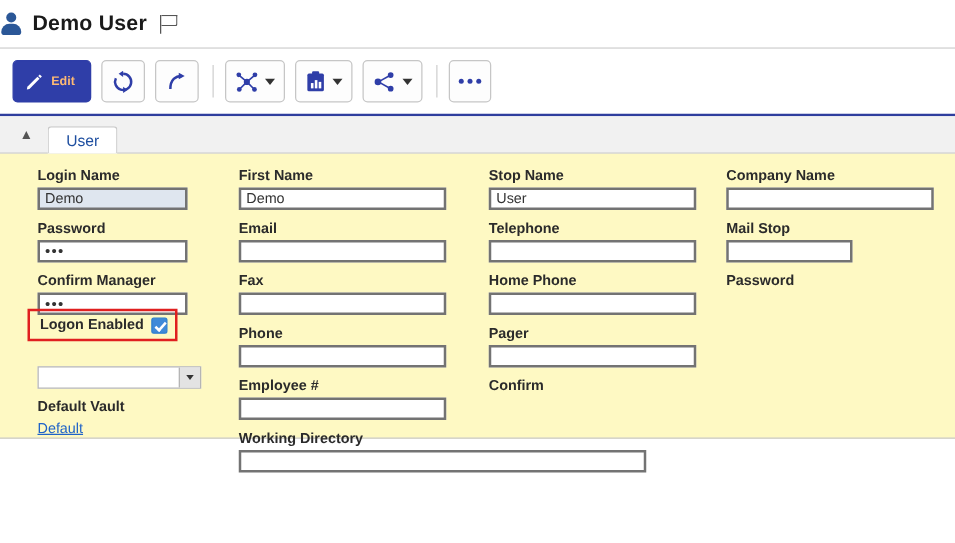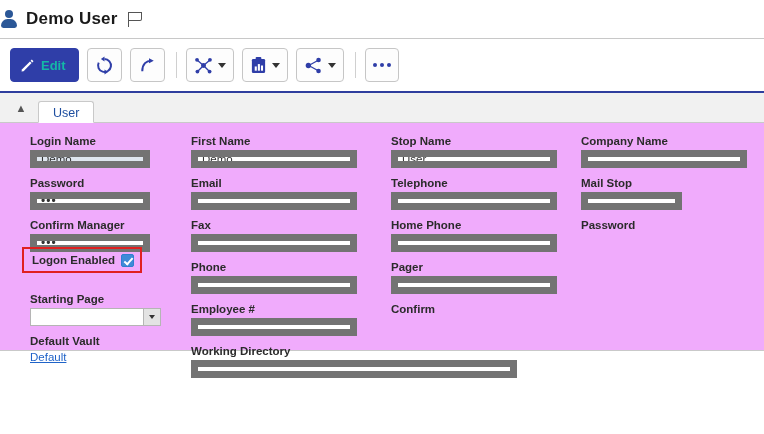--- a/index.html
+++ b/index.html
@@ -100,24 +100,24 @@
     align-items: center;
     justify-content: center;
     margin-right: 8px;
     box-sizing: border-box;
     padding: 0 7px;
     cursor: default;
   }
   .tbtn.primary {
     background: #2f3ea8;
     border-color: #2f3ea8;
-    color: #14b8a6;
+    color: #fdba74;
     padding: 0 12px 0 9px;
     font-weight: bold;
-    font-size: 13px;
+    font-size: 10px;
   }
   .tbtn.primary .lbl { margin-left: 6px; }
   .sep {
     width: 1px;
     height: 26px;
     background: #d0d0d0;
     margin: 0 9px 0 3px;
   }
   .caret {
     margin-left: 5px;
@@ -170,21 +170,21 @@
     margin-left: 6px;
     box-sizing: border-box;
     position: relative;
     top: 1px;
   }
 
   
   .panel {
     position: relative;
     height: 228px;
-    background: #f0abfc;
+    background: #fef9c3;
     border-bottom: 1px solid #c9c9c9;
     box-sizing: border-box;
   }
   .form {
     position: relative;
     padding: 12px 0 0 0;
   }
   .col {
     position: absolute;
     top: 12px;
@@ -194,21 +194,21 @@
     display: block;
     font-size: 11.5px;
     font-weight: bold;
     color: #2b2b2b;
     margin-bottom: 3px;
     white-space: nowrap;
   }
   .finput {
     display: block;
     height: 18px;
-    border: 7px solid #737373;
+    border: 2px solid #737373;
     background: #ffffff;
     box-sizing: border-box;
     font-family: "Liberation Sans", sans-serif;
     font-size: 11.5px;
     color: #333;
     padding: 1px 4px;
     line-height: 16px;
     border-radius: 0;
   }
   .finput.readonly {
@@ -400,21 +400,20 @@
         <input class="finput w120 pw" value="•••" style="">
       </div>
       <div class="field">
         <span class="flabel">Confirm Manager</span>
         <input class="finput w120 pw" value="•••" style="">
       </div>
 
       <div style="height:32px"></div>
 
       <div class="field">
-        <span class="flabel">Starting Page</span>
         <div class="select-wrap">
           <div class="sv"></div>
           <div class="sbtn">
               <i></i>
             </div>
         </div>
       </div>
       <div class="field">
         <span class="flabel">Default Vault</span>
         <span class="link">Default</span>

